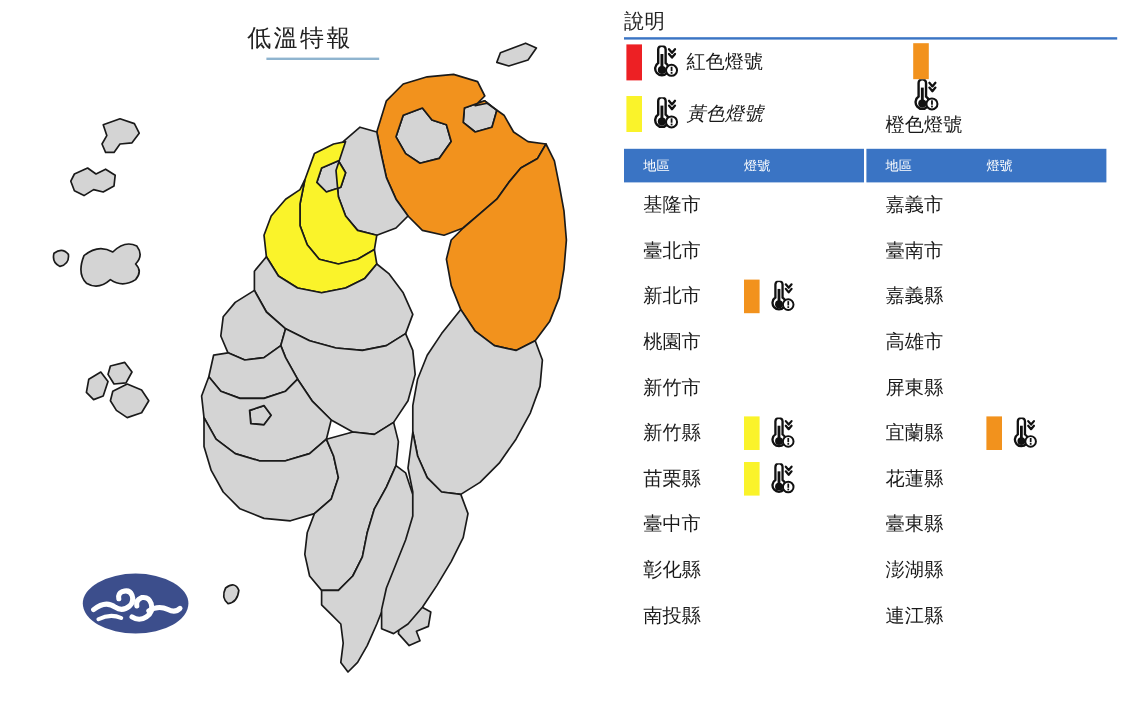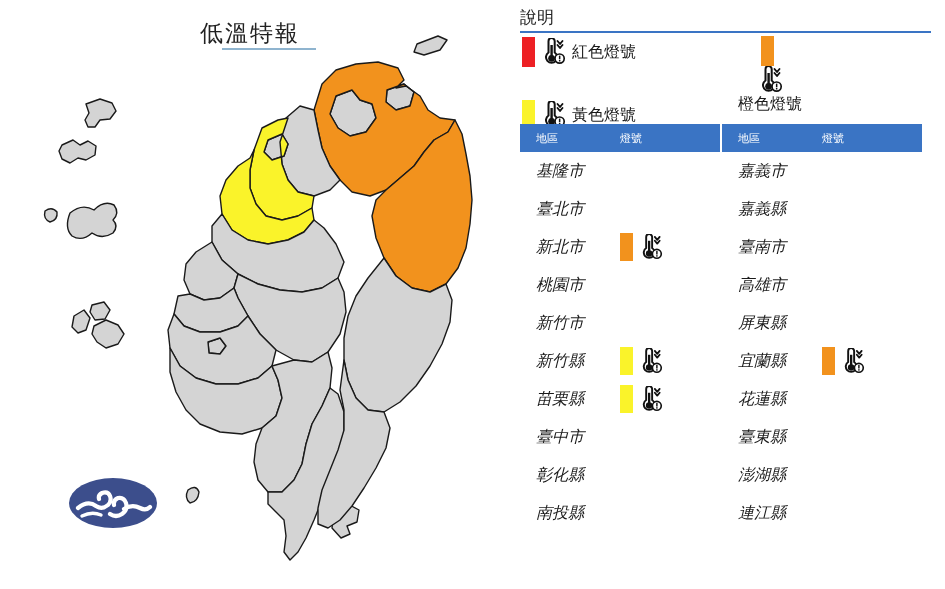--- a/index.html
+++ b/index.html
@@ -21,21 +21,21 @@
   #map-panel {
     position: absolute;
     left: 0; top: 0;
     width: 500px; height: 589px;
   }
   #map-title {
     position: absolute;
     left: 0; top: 18px;
     width: 500px;
     text-align: center;
-    font-size: 23px;
+    font-size: 20px;
     letter-spacing: 2px;
     color: #222;
   }
   #map-title-underline {
     position: absolute;
     left: 222px; top: 48px;
     width: 94px; height: 2px;
     background: #8fb4cf;
   }
   #map-svg-wrap {
@@ -70,21 +70,21 @@
 
   .legend-row {
     position: absolute;
     display: flex;
     align-items: center;
     height: 32px;
     text-align: right;
   }
   .legend-row.r0c0 { left: 22px; top: 36px; }
   .legend-row.r0c1 { left: 232px; top: 36px; flex-direction: column; }
-  .legend-row.r1c0 { left: 22px; top: 99px; }
+  .legend-row.r1c0 { left: 22px; top: 79px; font-style: italic; }
 
   .swatch {
     width: 13px;
     height: 30px;
     flex: none;
   }
   .legend-icon {
     width: 26px;
     height: 28px;
     margin-left: 5px;
@@ -114,21 +114,20 @@
     align-items: center;
     font-size: 11px;
   }
   .th-region { width: 94px; padding-left: 16px; box-sizing: border-box; }
   .th-signal { width: 90px; padding-left: 6px;  box-sizing: border-box; }
 
   .table-row {
     height: 38px;
     display: flex;
     align-items: center;
-    font-style: italic;
   }
   .td-region {
     width: 94px;
     padding-left: 16px;
     box-sizing: border-box;
     font-size: 16px;
     white-space: nowrap;
     color: #1a1a1a;
   }
   .td-signal {
@@ -375,25 +374,25 @@
     <div class="table-head">
       <span class="th-region">地區</span>
       <span class="th-signal">燈號</span>
     </div>
     <div id="right-rows">
         <div class="table-row">
           <span class="td-region">嘉義市</span>
           <span class="td-signal"></span>
         </div>
         <div class="table-row">
+          <span class="td-region">臺南市</span>
+          <span class="td-signal"></span>
+        </div>
+        <div class="table-row">
           <span class="td-region">嘉義縣</span>
-          <span class="td-signal"></span>
-        </div>
-        <div class="table-row">
-          <span class="td-region">臺南市</span>
           <span class="td-signal"></span>
         </div>
         <div class="table-row">
           <span class="td-region">高雄市</span>
           <span class="td-signal"></span>
         </div>
         <div class="table-row">
           <span class="td-region">屏東縣</span>
           <span class="td-signal"></span>
         </div>

